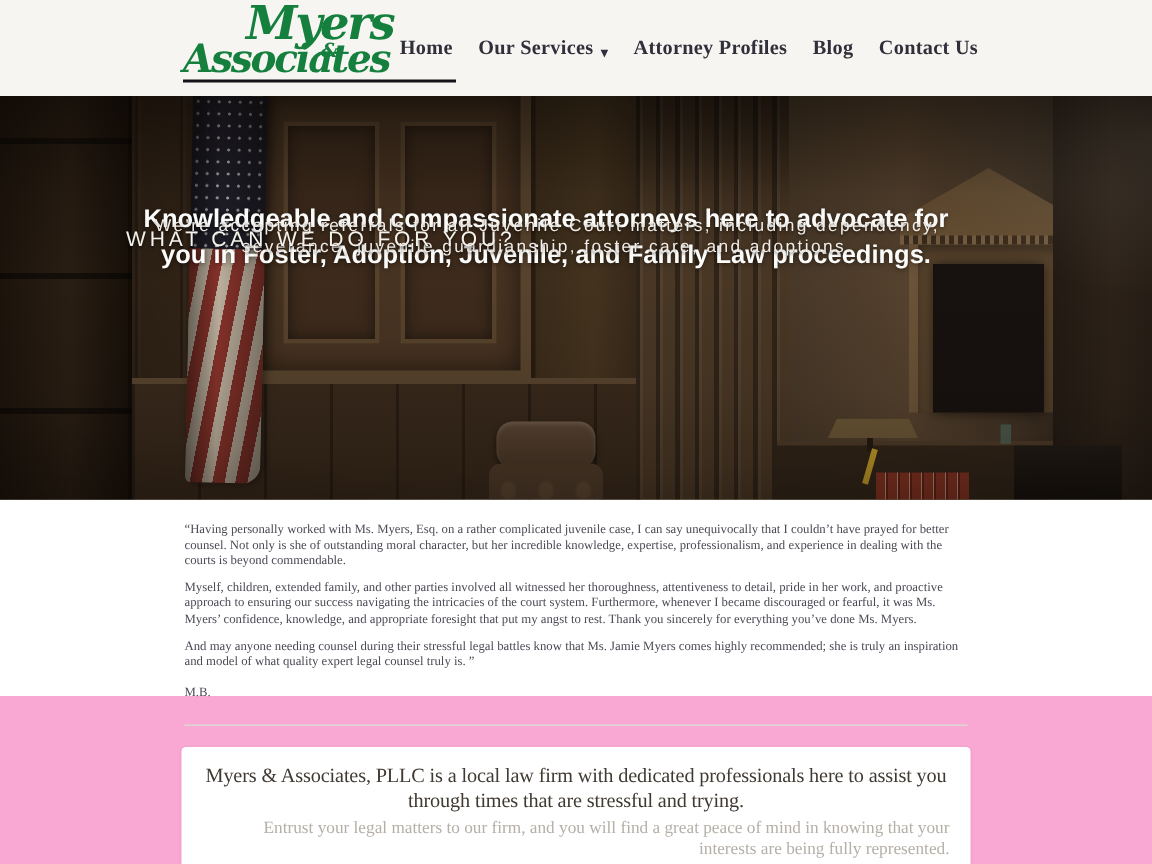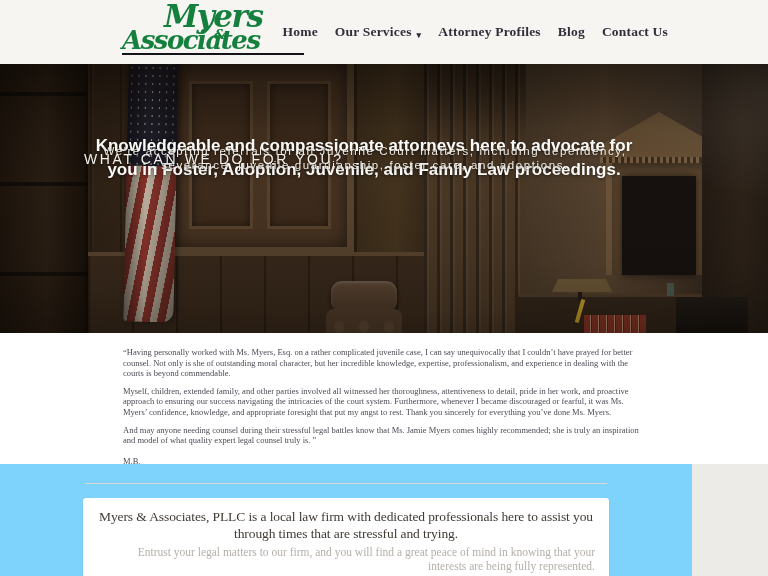--- a/index.html
+++ b/index.html
@@ -8,21 +8,21 @@
   .page { position:relative; width:768px; height:576px; overflow:hidden; background:#edebe7; }
 
   
   header { position:relative; width:768px; height:64px; background:#f6f5f2; }
   .logo { position:absolute; left:122px; top:1px; width:190px; color:#15803d; font-style:italic; cursor:pointer; }
   .logo-word1 { font:italic 700 31px/30px "DejaVu Serif", serif; letter-spacing:-1.5px; margin-left:42px; }
   .logo-amp { position:absolute; left:92px; top:26px; font:italic 700 13px "DejaVu Serif", serif; }
   .logo-word2 { font:italic 700 26px/24px "DejaVu Serif", serif; letter-spacing:-1.5px; margin-top:-3px; }
   .logo-rule { border-top:2px solid #141418; width:182px; margin-top:1px; }
   .logo-suffix { font:700 8px "Liberation Serif", serif; letter-spacing:1.5px; text-align:right; margin:12px 48px 0 0; font-style:normal; }
-  nav { position:absolute; right:100px; top:0; height:64px; display:flex; align-items:center; gap:17px; }
+  nav { position:absolute; right:116px; top:0; height:64px; display:flex; align-items:center; gap:17px; }
   nav a { font:700 13.5px "Liberation Serif", serif; color:#31303a; text-decoration:none; letter-spacing:.2px; white-space:nowrap; cursor:pointer; }
   .caret { font-size:9px; margin-left:5px; color:#31303a; position:relative; top:2px; }
 
   
   .hero { position:relative; width:768px; height:269px; overflow:hidden;
           background:linear-gradient(90deg,#261b11 0%,#3a2a1b 28%,#49372555 52%,#443526 52%,#3e2f21 72%,#2d2219 100%), #3a2b1e; }
   .hero * { position:absolute; }
   .h-planks { inset:0; background:repeating-linear-gradient(90deg, rgba(0,0,0,.22) 0 2px, rgba(255,255,255,.02) 2px 4px, transparent 4px 30px); z-index:1; }
   .h-left-wall { left:0; top:0; width:88px; height:269px; z-index:2;
           background:linear-gradient(90deg,#1d140c,#2b1f14 55%,#19110a 100%),#261b12;
@@ -85,21 +85,21 @@
   .hero-cta { font:400 14px/16px "Liberation Sans", sans-serif; letter-spacing:2.6px; color:#f5f2ec;
           margin:17px auto 0; text-shadow:0 1px 2px rgba(0,0,0,.5); }
 
   
   .testimonials { width:768px; height:131px; background:#ffffff; padding:14px 125px 0 123px; }
   .t-head { font:italic 700 9px/11px "Liberation Serif", serif; color:#3e3d48; margin:8px 0 6px; }
   .t-para { font:400 8.5px/10.6px "Liberation Serif", serif; color:#4b4a55; margin:0 0 7px; max-width:518px; }
   .t-sig { font:400 8.5px/10px "Liberation Serif", serif; color:#4b4a55; margin:10px 0 0; }
 
   
-  .bottom { width:692px; height:112px; background:#7dd3fc; }
+  .bottom { width:768px; height:112px; background:#f9a8d4; }
   .divider { border:none; border-top:1px solid #dcd8d1; width:522px; margin:0 auto; position:relative; top:19px; }
   .card { width:526px; margin:33px auto 0; background:#ffffff; border-radius:3px; padding:10px 14px 11px;
           box-shadow:0 1px 3px rgba(0,0,0,.07); }
   .card-heading { font:400 13.5px/17px "Liberation Serif", serif; color:#403a33; letter-spacing:-.1px; text-align:center; margin:0; }
   .card-sub { font:400 11.5px/13.5px "Liberation Serif", serif; color:#b5afa8; text-align:right; margin:4px 0 0; }
 </style>
 </head>
 <body>
 
 <div class="page">

